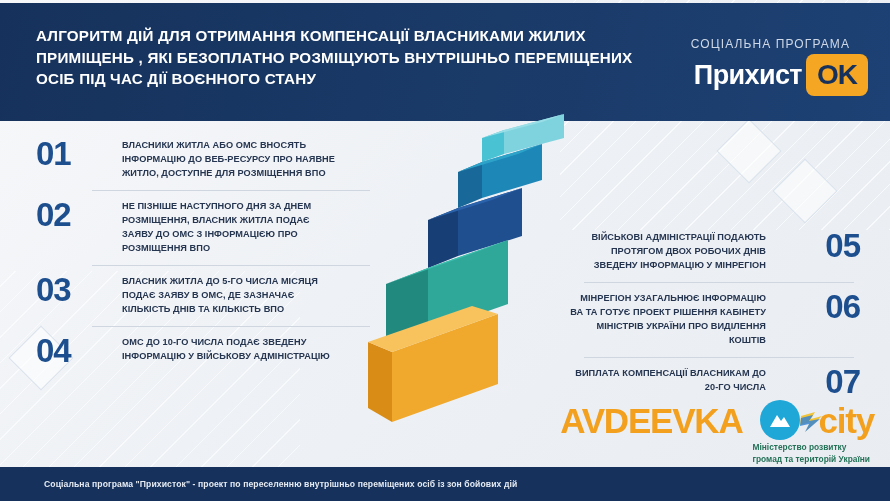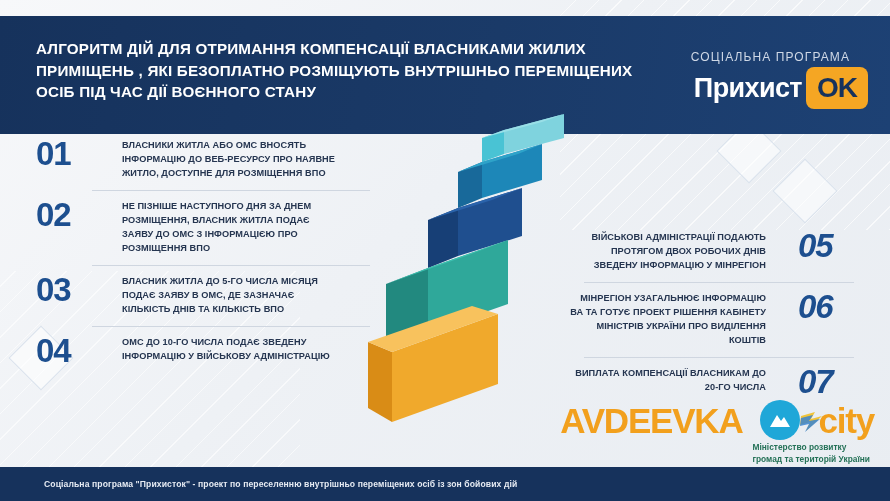--- a/index.html
+++ b/index.html
@@ -44,21 +44,21 @@
   .deco-diamond {
     width: 46px; height: 46px;
     background: rgba(255,255,255,0.55);
     transform: rotate(45deg);
     border: 1px solid rgba(210,220,232,0.8);
   }
 
   
   .header {
     position: absolute;
-    top: 16px; left: 0; right: 0;
+    top: 3px; left: 0; right: 0;
     height: 118px;
     background: linear-gradient(100deg, #16325c 0%, #1a3a68 55%, #1d4174 100%);
     display: flex;
     align-items: flex-start;
     padding: 22px 18px 0 36px;
   }
   .header-title {
     color: #ffffff;
     font-size: 15.2px;
     font-weight: bold;
@@ -146,21 +146,21 @@
   .step-right { justify-content: flex-end; }
   .step .num {
     font-size: 33px;
     font-weight: bold;
     color: #1d4f8f;
     line-height: 1;
     width: 62px;
     flex: 0 0 62px;
     letter-spacing: -1px;
   }
-  .step-right .num { text-align: left; font-style: italic; }
+  .step-right .num { text-align: right; }
   .step .txt {
     font-size: 9.2px;
     font-weight: bold;
     line-height: 1.52;
     color: #253550;
     text-transform: uppercase;
     letter-spacing: .05px;
     padding-top: 2px;
   }
   .steps-left .txt { padding-left: 4px; }

